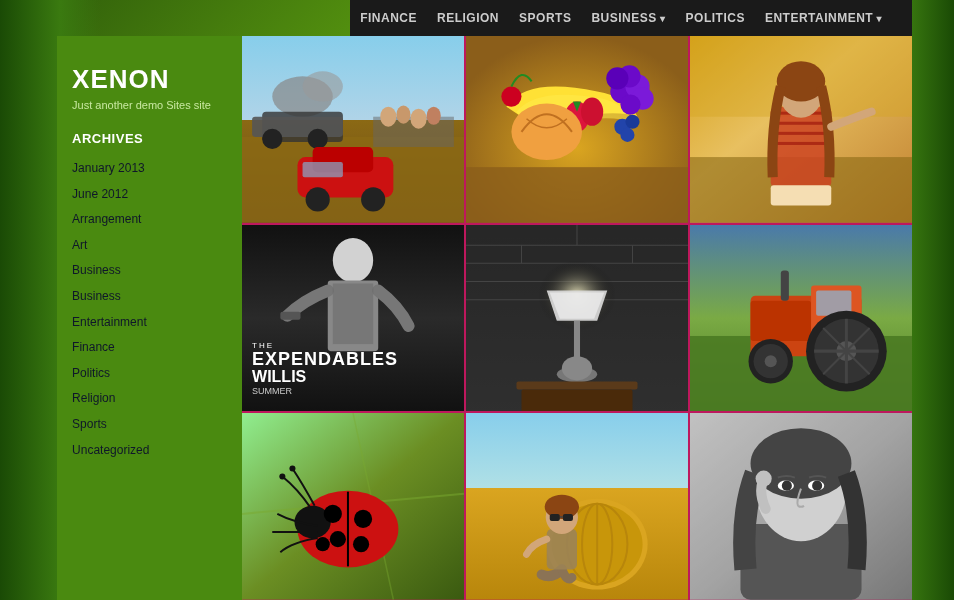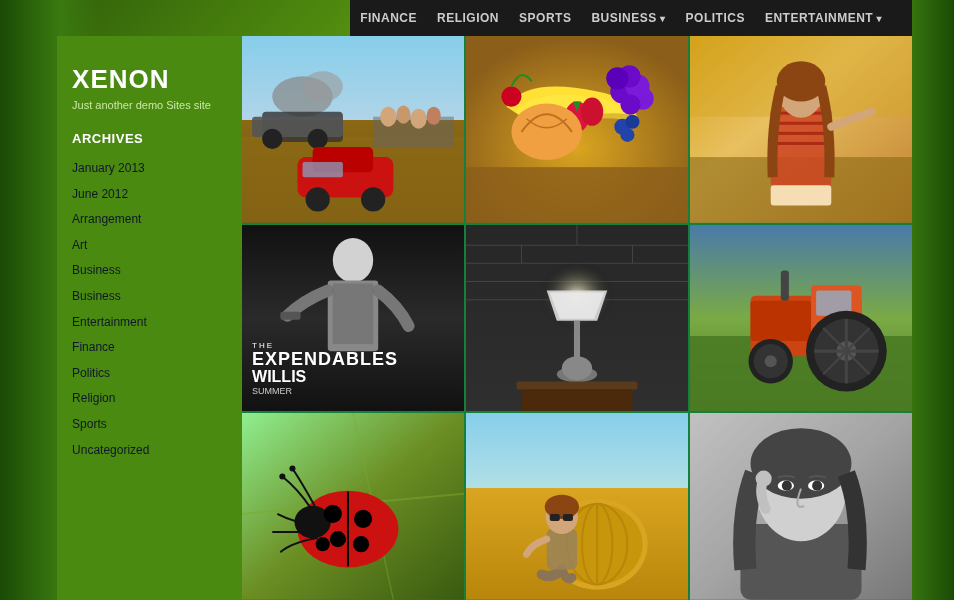--- a/index.html
+++ b/index.html
@@ -120,21 +120,21 @@
       color: #0f172a;
       text-decoration: none;
       font-size: 12px;
       padding: 2px 0;
       line-height: 1.8;
     }
 
     
     .main-content {
       flex: 1;
-      background: #15803d;
+      background: #be185d;
       display: grid;
       grid-template-columns: 1fr 1fr 1fr;
       grid-template-rows: 1fr 1fr 1fr;
       gap: 2px;
       overflow: hidden;
     }
 
     .grid-cell {
       overflow: hidden;
       position: relative;

